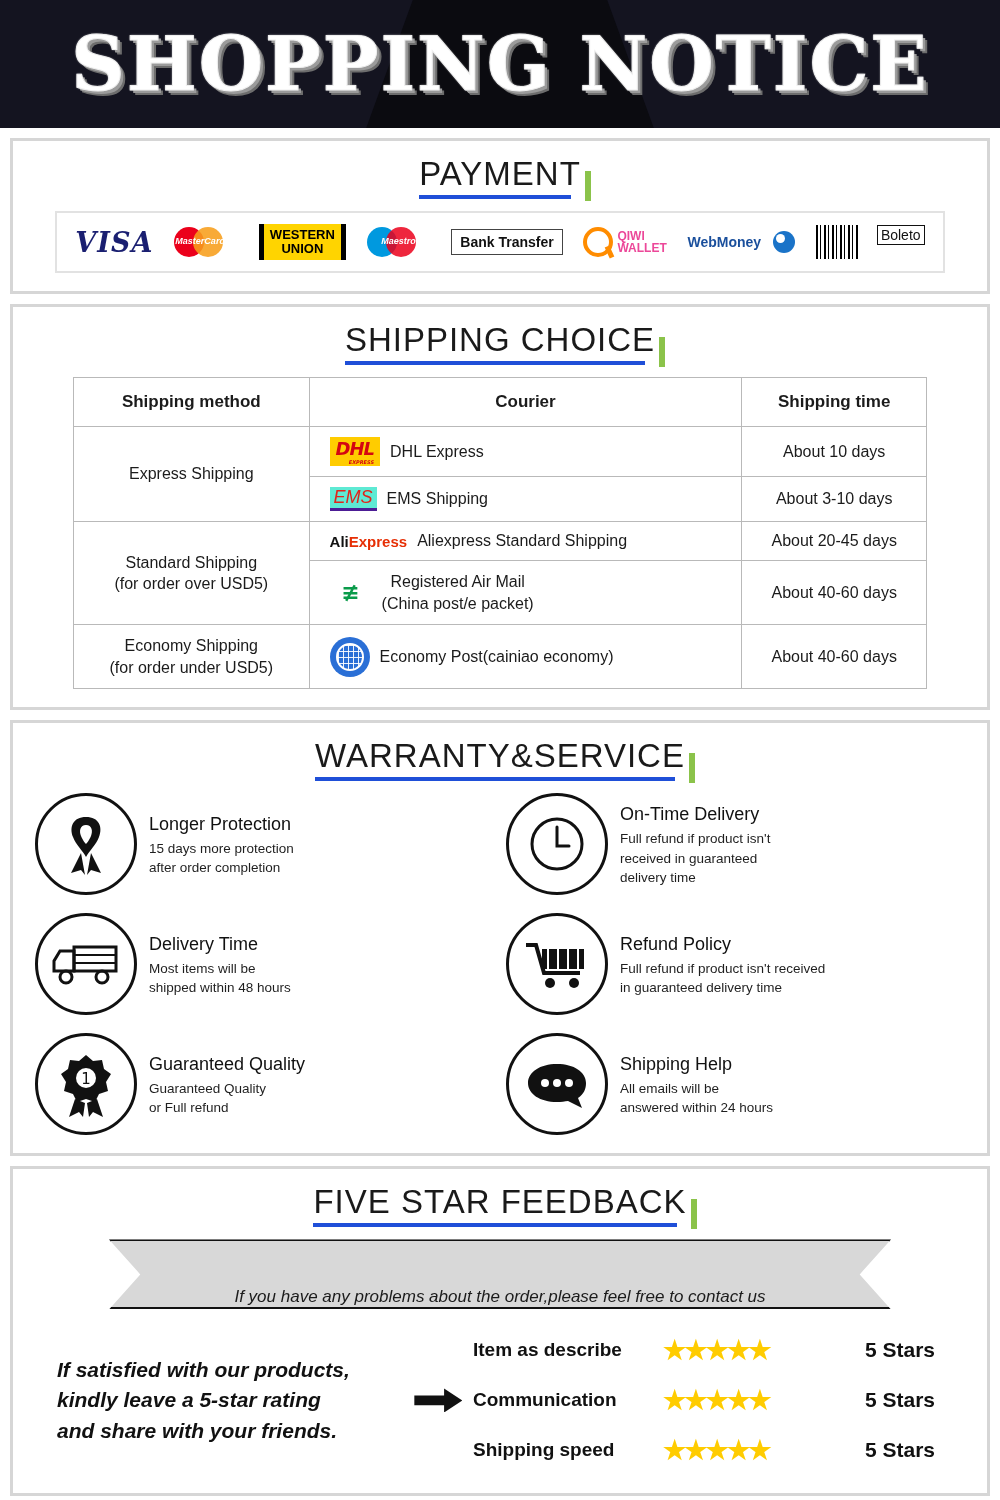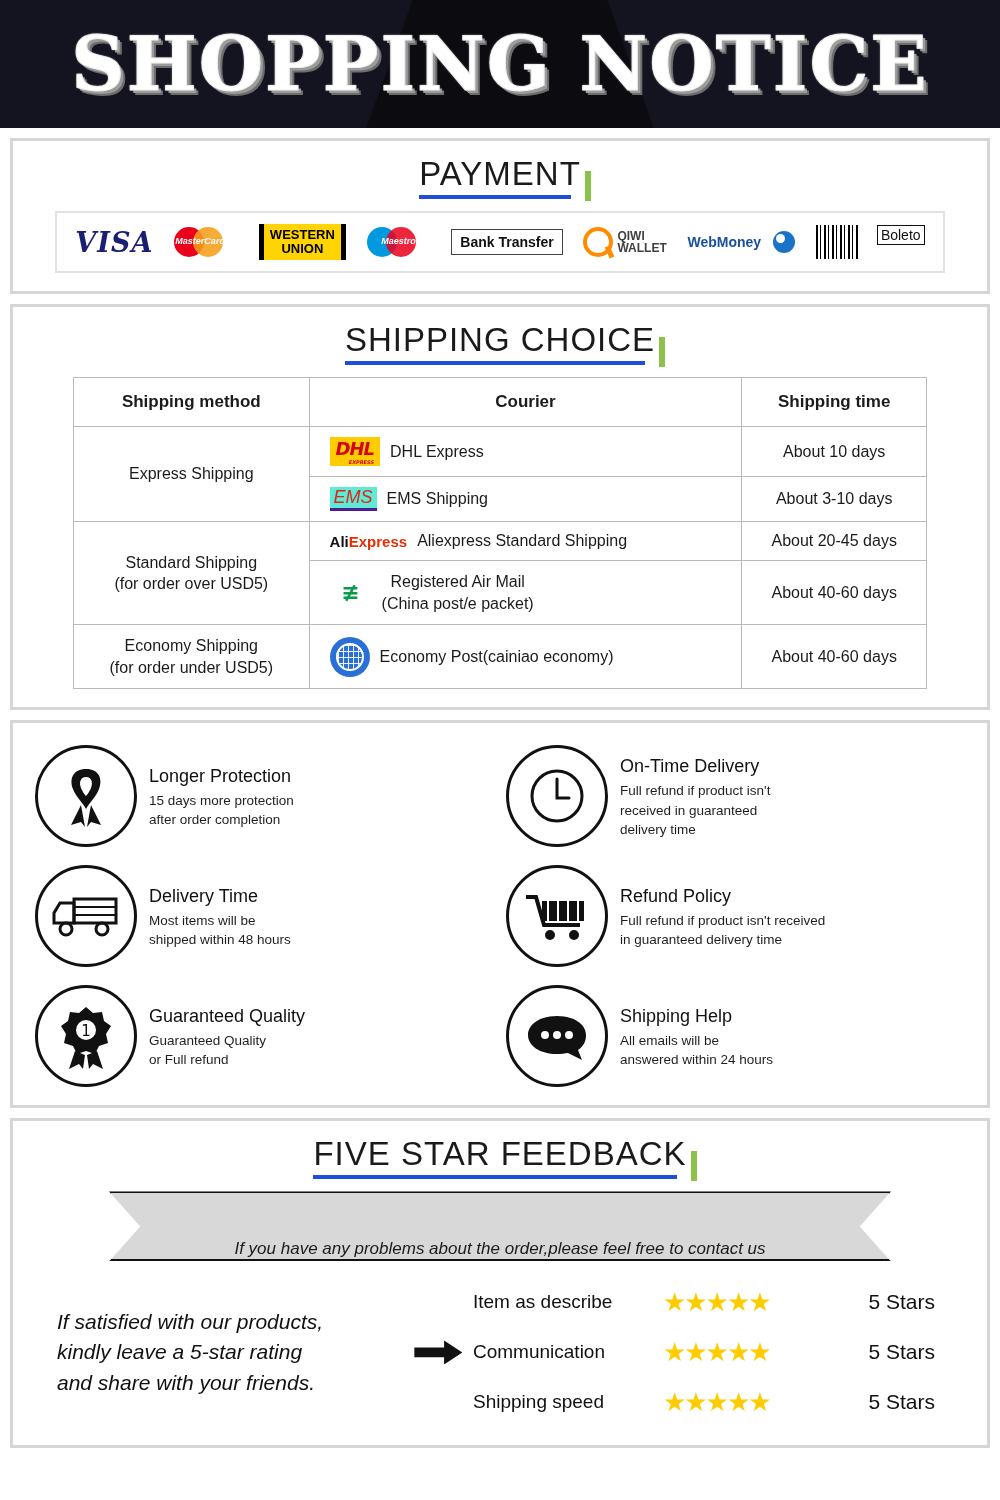--- a/index.html
+++ b/index.html
@@ -155,21 +155,21 @@
   }
   .qiwi { display: flex; align-items: center; gap: 4px; }
   .qiwi .q {
     width: 22px; height: 22px; border: 4px solid #ff8c00; border-radius: 50%;
     position: relative;
   }
   .qiwi .q::after {
     content: ""; position: absolute; right: -3px; bottom: -5px; width: 5px; height: 12px;
     background: #ff8c00; transform: rotate(-25deg);
   }
-  .qiwi .qt { font-size: 12px; font-weight: bold; color: #404040; line-height: 12px; }
+  .qiwi .qt { font-size: 12px; font-weight: bold; color: #ec4899; line-height: 12px; }
   .webmoney { display: flex; align-items: center; gap: 12px; }
   .webmoney .wt { font-size: 14px; font-weight: bold; color: #1a4f9c; }
   .webmoney .wd {
     width: 22px; height: 22px; border-radius: 50%; background: #1a73c8; position: relative;
   }
   .webmoney .wd::after {
     content: ""; position: absolute; left: 3px; top: 3px; width: 9px; height: 9px;
     border-radius: 50%; background: #fff;
   }
   .boleto { display: flex; align-items: flex-start; gap: 17px; }
@@ -249,21 +249,21 @@
     margin: 10px 80px 0 80px; position: relative; height: 70px;
   }
   .ribbon-shape .body {
     position: absolute; inset: 0;
     background: #d8d8d8;
     border: 2px solid #111;
     clip-path: polygon(0 0, 100% 0, 96% 50%, 100% 100%, 0 100%, 4% 50%);
     display: flex; align-items: flex-end; justify-content: center;
   }
   .fb-bottom {
-    display: flex; align-items: center; margin-top: 16px; padding: 0 28px;
+    display: flex; align-items: center; margin-top: 16px; padding: 0 28px; font-weight: bold;
   }
   .fb-left {
     font-size: 21px; font-style: italic; line-height: 1.45; color: #111; width: 350px;
   }
   .fb-arrow {
     width: 70px; display: flex; align-items: center; justify-content: center;
   }
   .arrow-shape {
     width: 48px; height: 24px; background: #111;
     clip-path: polygon(0 30%, 62% 30%, 62% 0, 100% 50%, 62% 100%, 62% 70%, 0 70%);
@@ -429,20 +429,27 @@
           <span class="label">Economy Post(cainiao economy)</span>
         </div>
       </td>
       <td>About 40-60 days</td>
     </tr>
   </tbody>
     </table>
 </div>
 
 <div class="section">
+  <div class="sec-head">
+    <span class="sec-title-wrap">
+      <span class="sec-title">WARRANTY&amp;SERVICE</span>
+      <span class="sec-underline"></span>
+      <span class="sec-tick"></span>
+    </span>
+  </div>
 
   <div class="war-grid">
 
     <div class="war-item">
       <div class="war-circle">
         <svg width="54" height="62" viewBox="0 0 54 62">
           <path d="M27 4 C14 4 10 14 14 24 C17 32 24 38 27 44 C30 38 37 32 40 24 C44 14 40 4 27 4 Z
                    M27 12 C33 12 34 18 32 23 C30 28 27 31 27 31 C27 31 24 28 22 23 C20 18 21 12 27 12 Z" fill="#111"></path>
           <path d="M22 40 L12 60 L22 57 L26 62 Z" fill="#111"></path>
           <path d="M32 40 L42 60 L32 57 L28 62 Z" fill="#111"></path>

